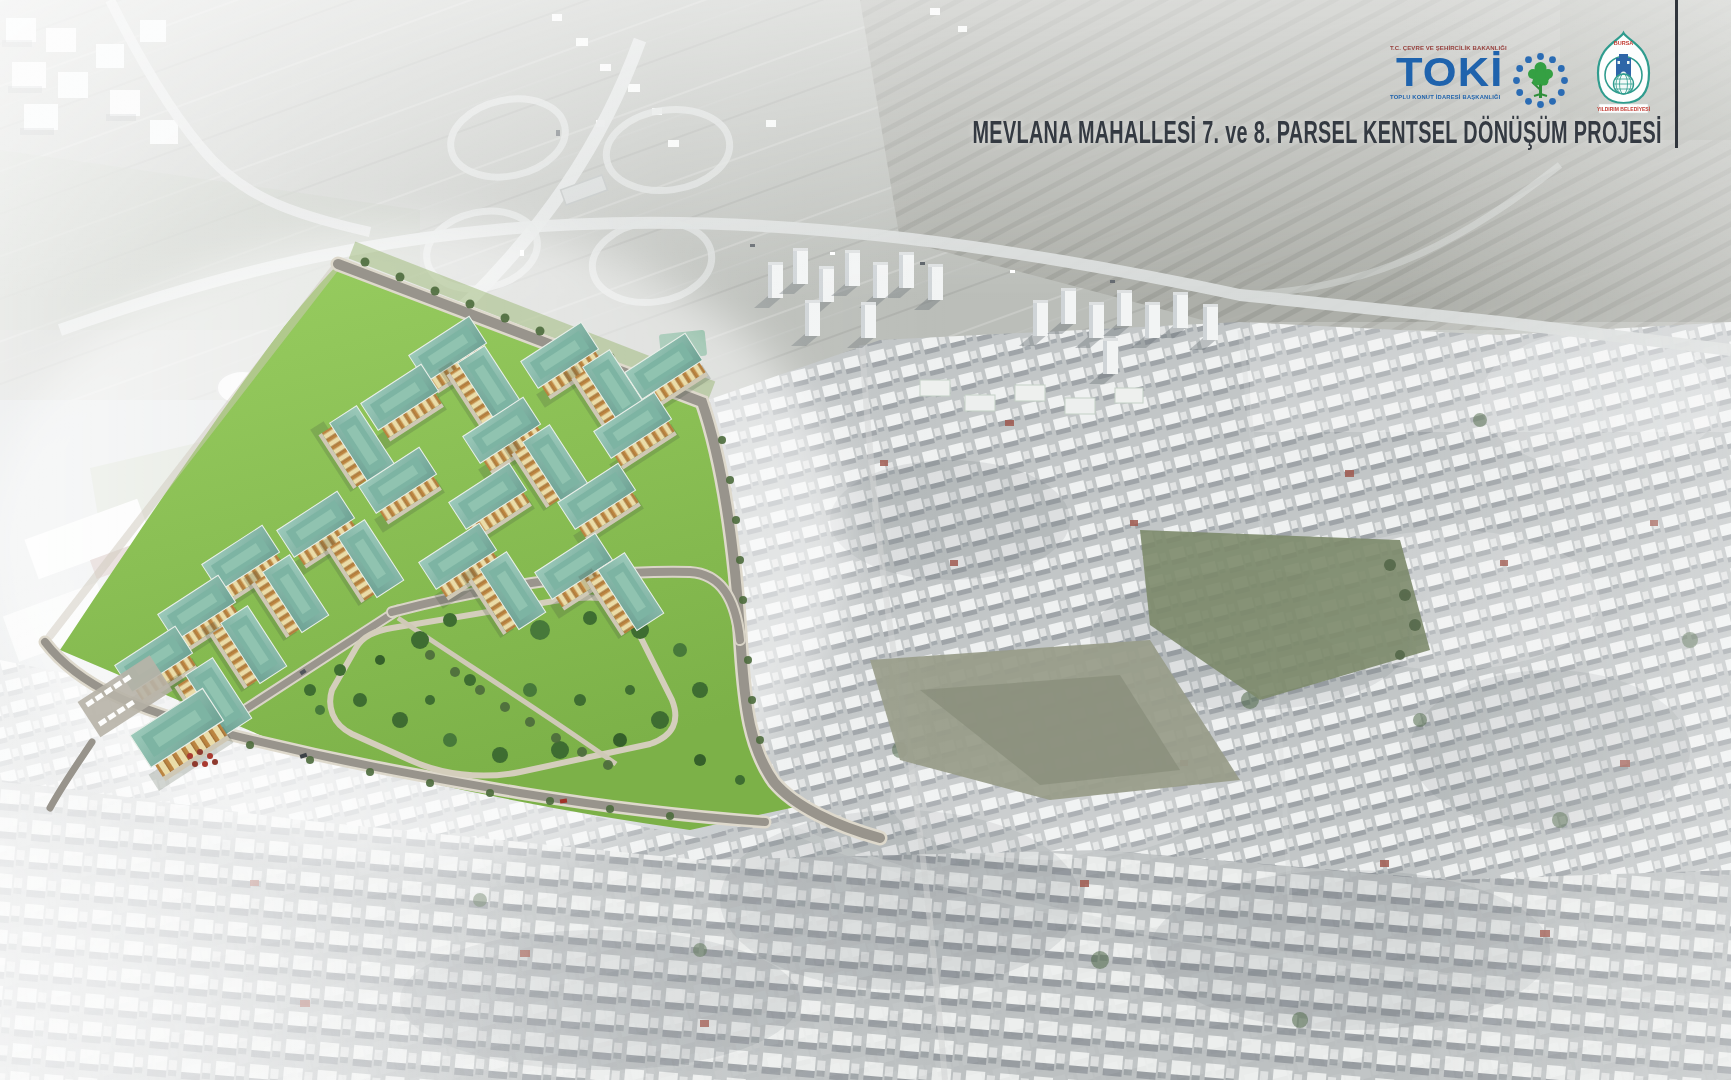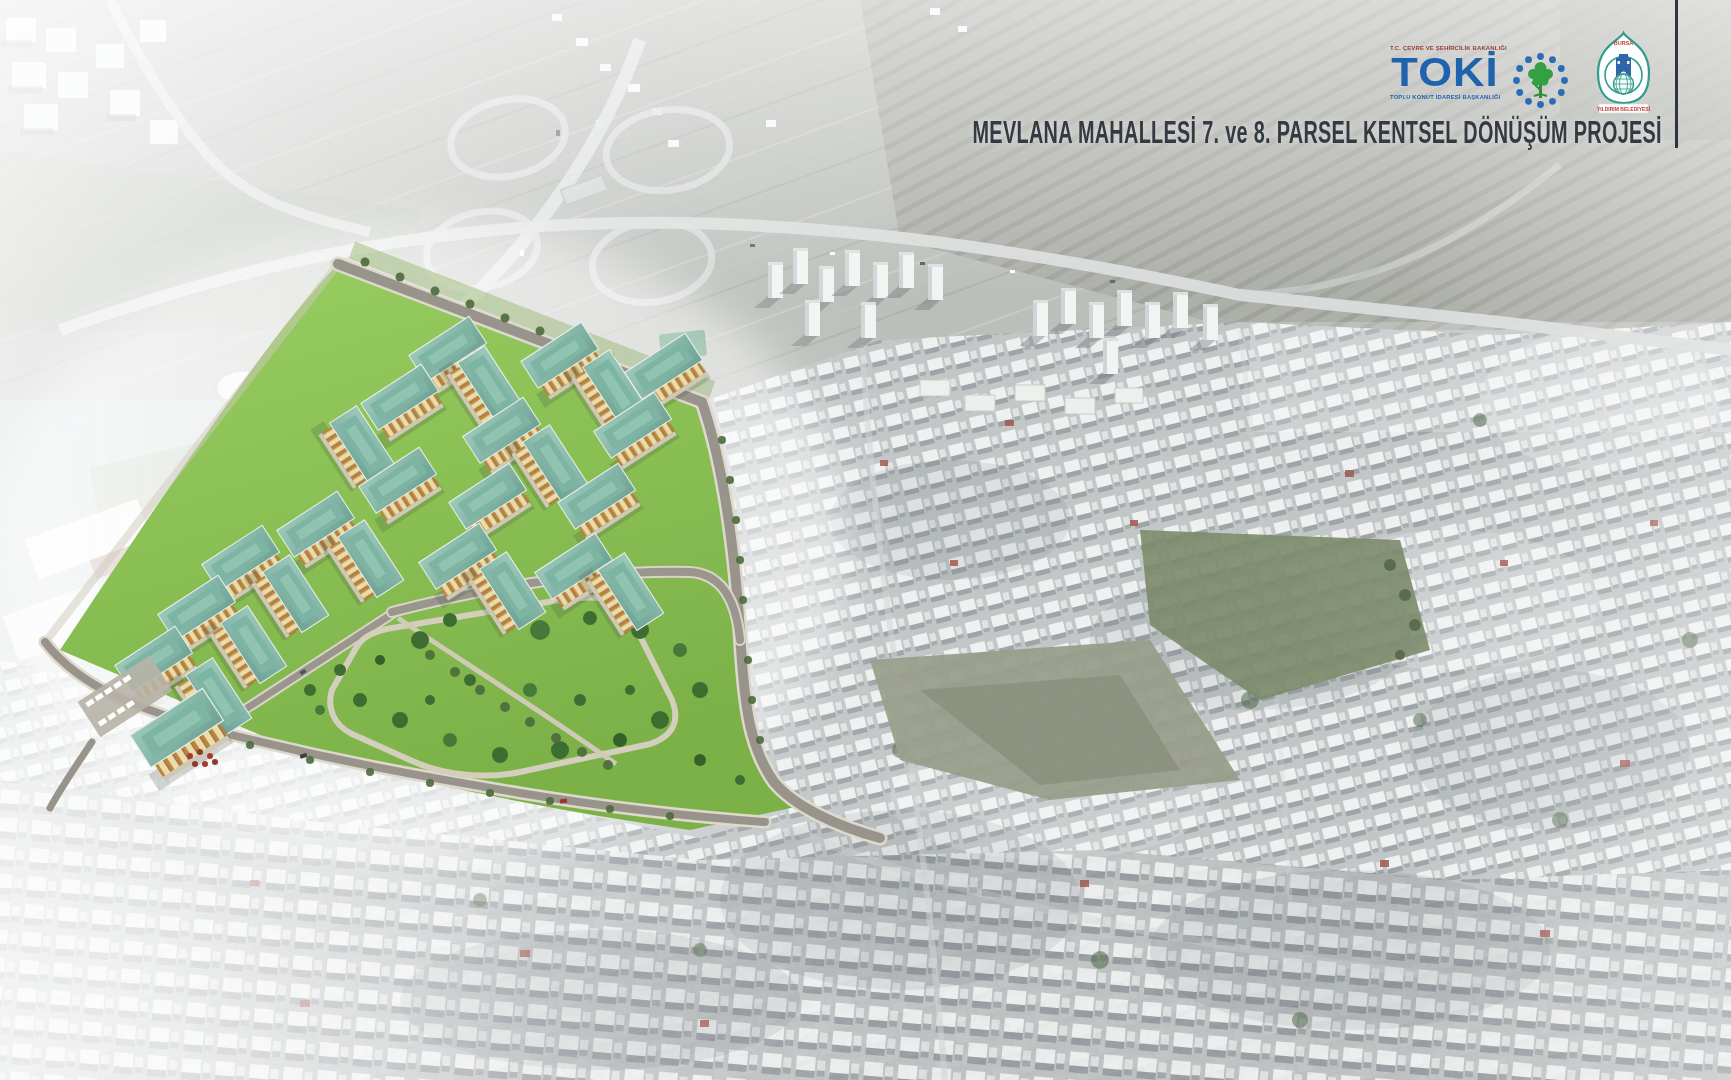--- a/index.html
+++ b/index.html
@@ -4,21 +4,21 @@
 <style>
   html,body{margin:0;padding:0;background:#1d2024;}
   .stage{position:relative;width:1731px;height:1080px;overflow:hidden;
          font-family:"Liberation Sans",sans-serif;background:#c9ced1;}
   svg.scene{position:absolute;left:0;top:0;width:1731px;height:1080px;display:block;}
   .hdr-el{position:absolute;z-index:10;}
   .project-title{top:114px;right:69px;font-weight:bold;font-size:32px;color:#343a42;
     white-space:nowrap;letter-spacing:.5px;transform:scaleX(.62);transform-origin:100% 50%;
     text-shadow:0 0 8px rgba(255,255,255,.45);}
   .hdr-sep{left:1675px;top:0;width:3px;height:148px;background:#30353c;}
-  .toki{left:1390px;top:45px;width:110px;text-align:center;color:#1f63ad;line-height:1;}
+  .toki{left:1390px;top:45px;width:110px;text-align:right;color:#1f63ad;line-height:1;}
   .toki-top{font-size:6px;font-weight:bold;color:#96403d;white-space:nowrap;letter-spacing:.1px;}
   .toki-name{font-size:41px;font-weight:bold;letter-spacing:1px;margin-top:1px;
     transform:scaleX(1.06);transform-origin:50% 50%;}
   .toki-sub{font-size:5.8px;font-weight:bold;white-space:nowrap;margin-top:2px;letter-spacing:.2px;}
   .emblem{left:1512px;top:52px;width:57px;height:57px;}
   .muni{left:1592px;top:30px;width:63px;height:84px;}
   svg text{font-family:"Liberation Sans",sans-serif;}
 </style>
 </head>
 <body>

